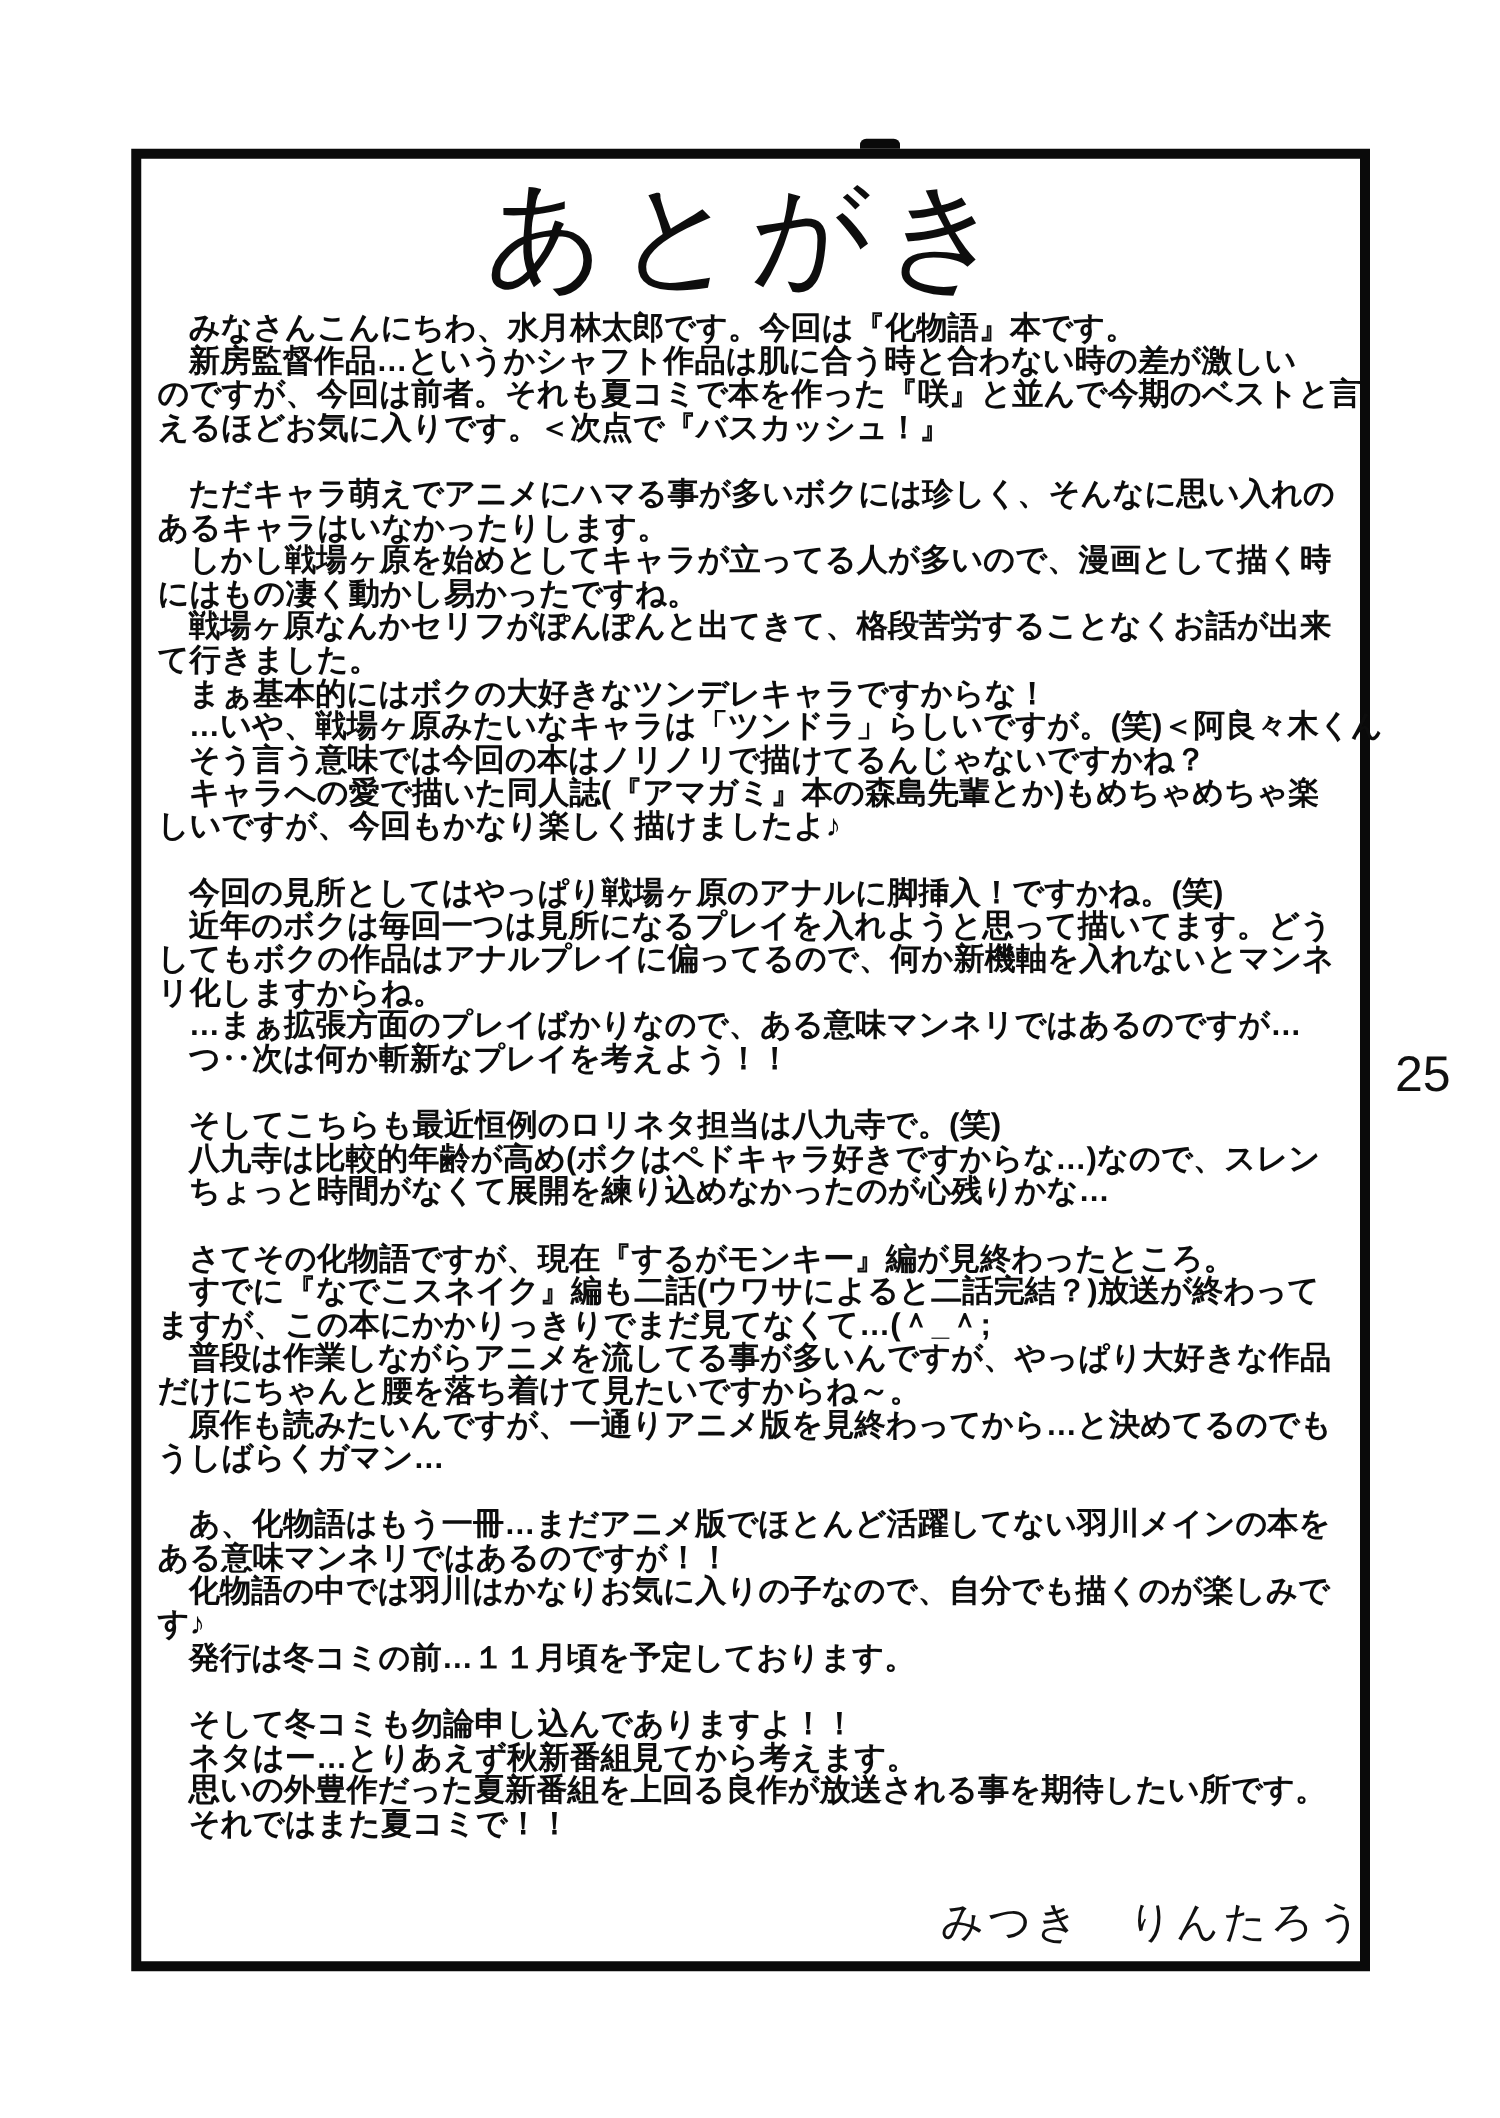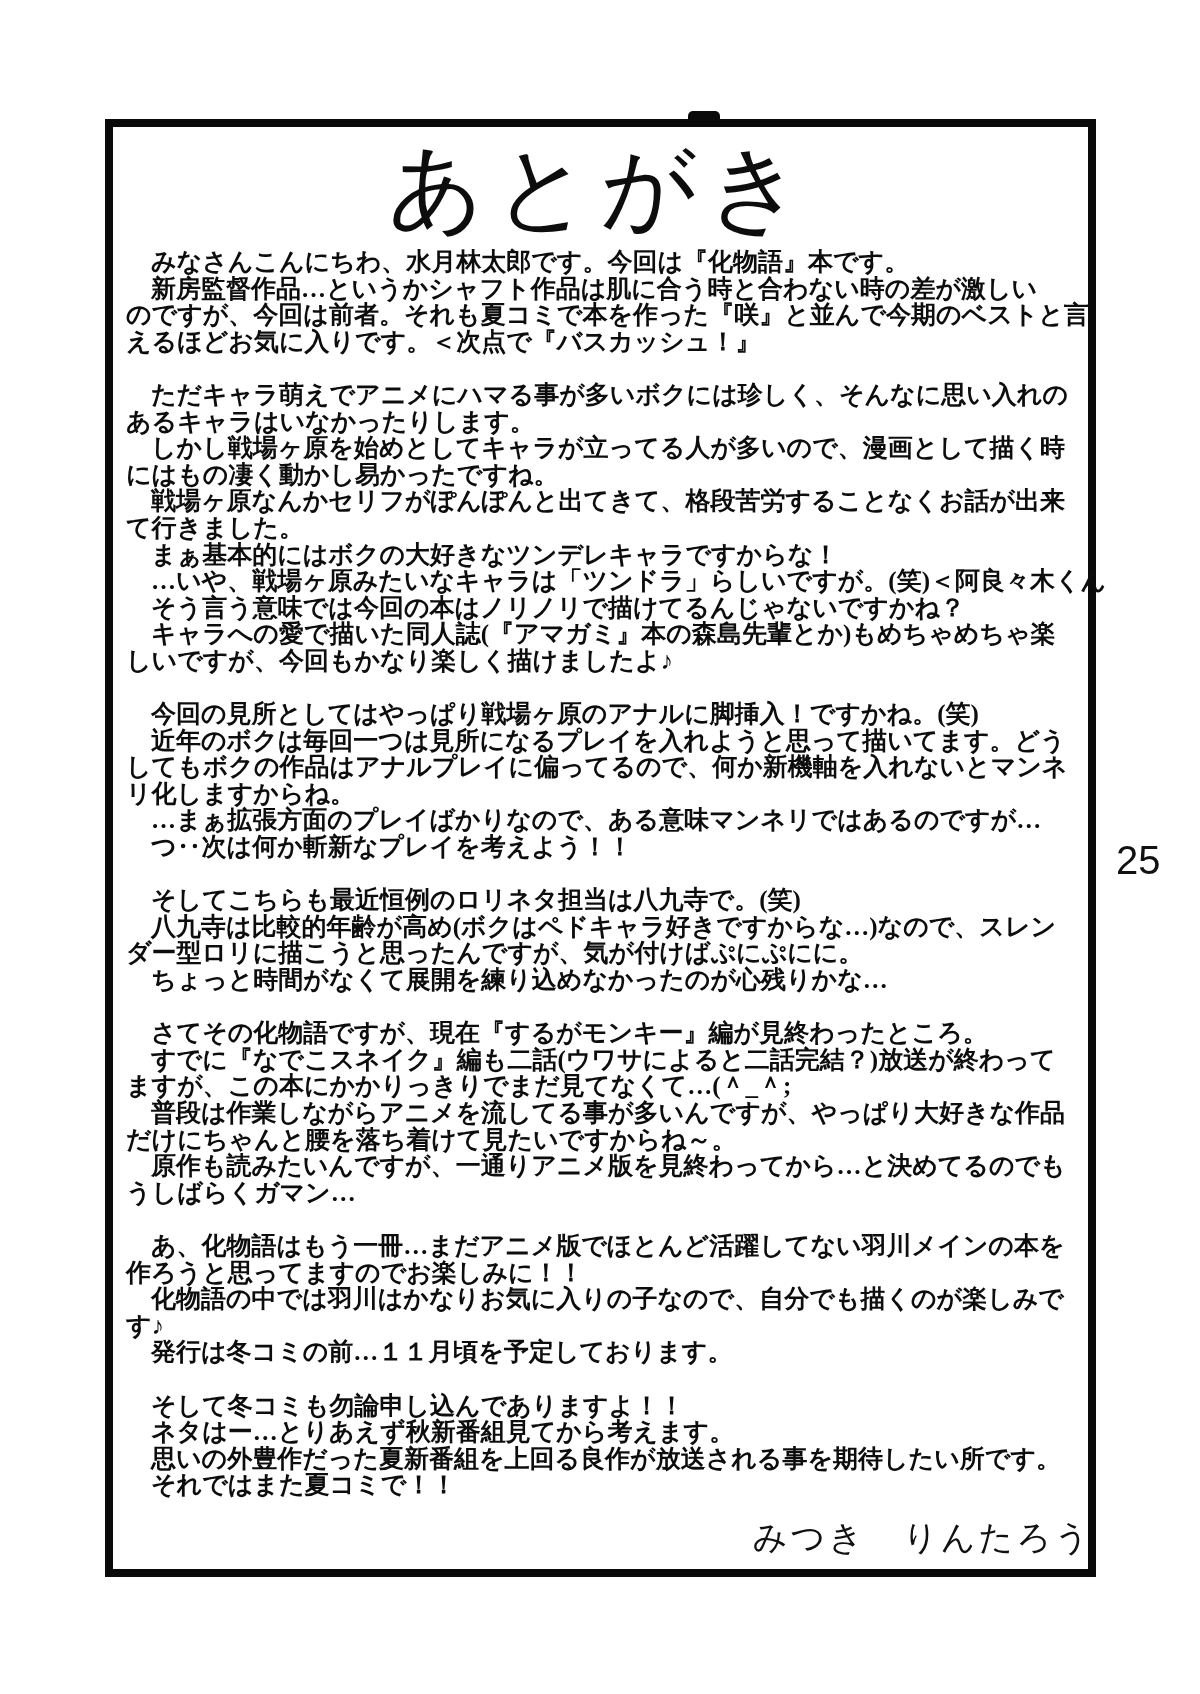--- a/index.html
+++ b/index.html
@@ -52,21 +52,20 @@
   }
   .line {
     white-space: pre;
     font-size: 25px;
     line-height: 26.6px;
     height: 26.6px;
     font-weight: 600;
     letter-spacing: 0px;
     color: #0d0d0d;
     overflow: visible;
-    font-family: Liberation Serif, serif;
   }
   .para-gap {
     height: 26.6px;
   }
   #signature {
     position: absolute;
     right: 108px;
     top: 1515px;
     font-size: 34px;
     font-weight: 400;
@@ -109,33 +108,32 @@
         <div class="para-gap"></div>
         <div class="line">　今回の見所としてはやっぱり戦場ヶ原のアナルに脚挿入！ですかね。(笑)</div>
         <div class="line">　近年のボクは毎回一つは見所になるプレイを入れようと思って描いてます。どう</div>
         <div class="line">してもボクの作品はアナルプレイに偏ってるので、何か新機軸を入れないとマンネ</div>
         <div class="line">リ化しますからね。</div>
         <div class="line">　…まぁ拡張方面のプレイばかりなので、ある意味マンネリではあるのですが…</div>
         <div class="line">　つ‥次は何か斬新なプレイを考えよう！！</div>
         <div class="para-gap"></div>
         <div class="line">　そしてこちらも最近恒例のロリネタ担当は八九寺で。(笑)</div>
         <div class="line">　八九寺は比較的年齢が高め(ボクはペドキャラ好きですからな…)なので、スレン</div>
-        <div class="line">ダー型ロリに描こうと思ったんですが、気が付けばぷにぷにに。</div>
         <div class="line">　ちょっと時間がなくて展開を練り込めなかったのが心残りかな…</div>
         <div class="para-gap"></div>
         <div class="line">　さてその化物語ですが、現在『するがモンキー』編が見終わったところ。</div>
         <div class="line">　すでに『なでこスネイク』編も二話(ウワサによると二話完結？)放送が終わって</div>
         <div class="line">ますが、この本にかかりっきりでまだ見てなくて…(＾_＾;</div>
         <div class="line">　普段は作業しながらアニメを流してる事が多いんですが、やっぱり大好きな作品</div>
         <div class="line">だけにちゃんと腰を落ち着けて見たいですからね～。</div>
         <div class="line">　原作も読みたいんですが、一通りアニメ版を見終わってから…と決めてるのでも</div>
         <div class="line">うしばらくガマン…</div>
         <div class="para-gap"></div>
         <div class="line">　あ、化物語はもう一冊…まだアニメ版でほとんど活躍してない羽川メインの本を</div>
-        <div class="line">作ろうと思ってますのでお楽しみに！！</div>
+        <div class="line">ある意味マンネリではあるのですが！！</div>
         <div class="line">　化物語の中では羽川はかなりお気に入りの子なので、自分でも描くのが楽しみで</div>
         <div class="line">す♪</div>
         <div class="line">　発行は冬コミの前…１１月頃を予定しております。</div>
         <div class="para-gap"></div>
         <div class="line">　そして冬コミも勿論申し込んでありますよ！！</div>
         <div class="line">　ネタはー…とりあえず秋新番組見てから考えます。</div>
         <div class="line">　思いの外豊作だった夏新番組を上回る良作が放送される事を期待したい所です。</div>
         <div class="line">　それではまた夏コミで！！</div>
       </div>
   </div>

